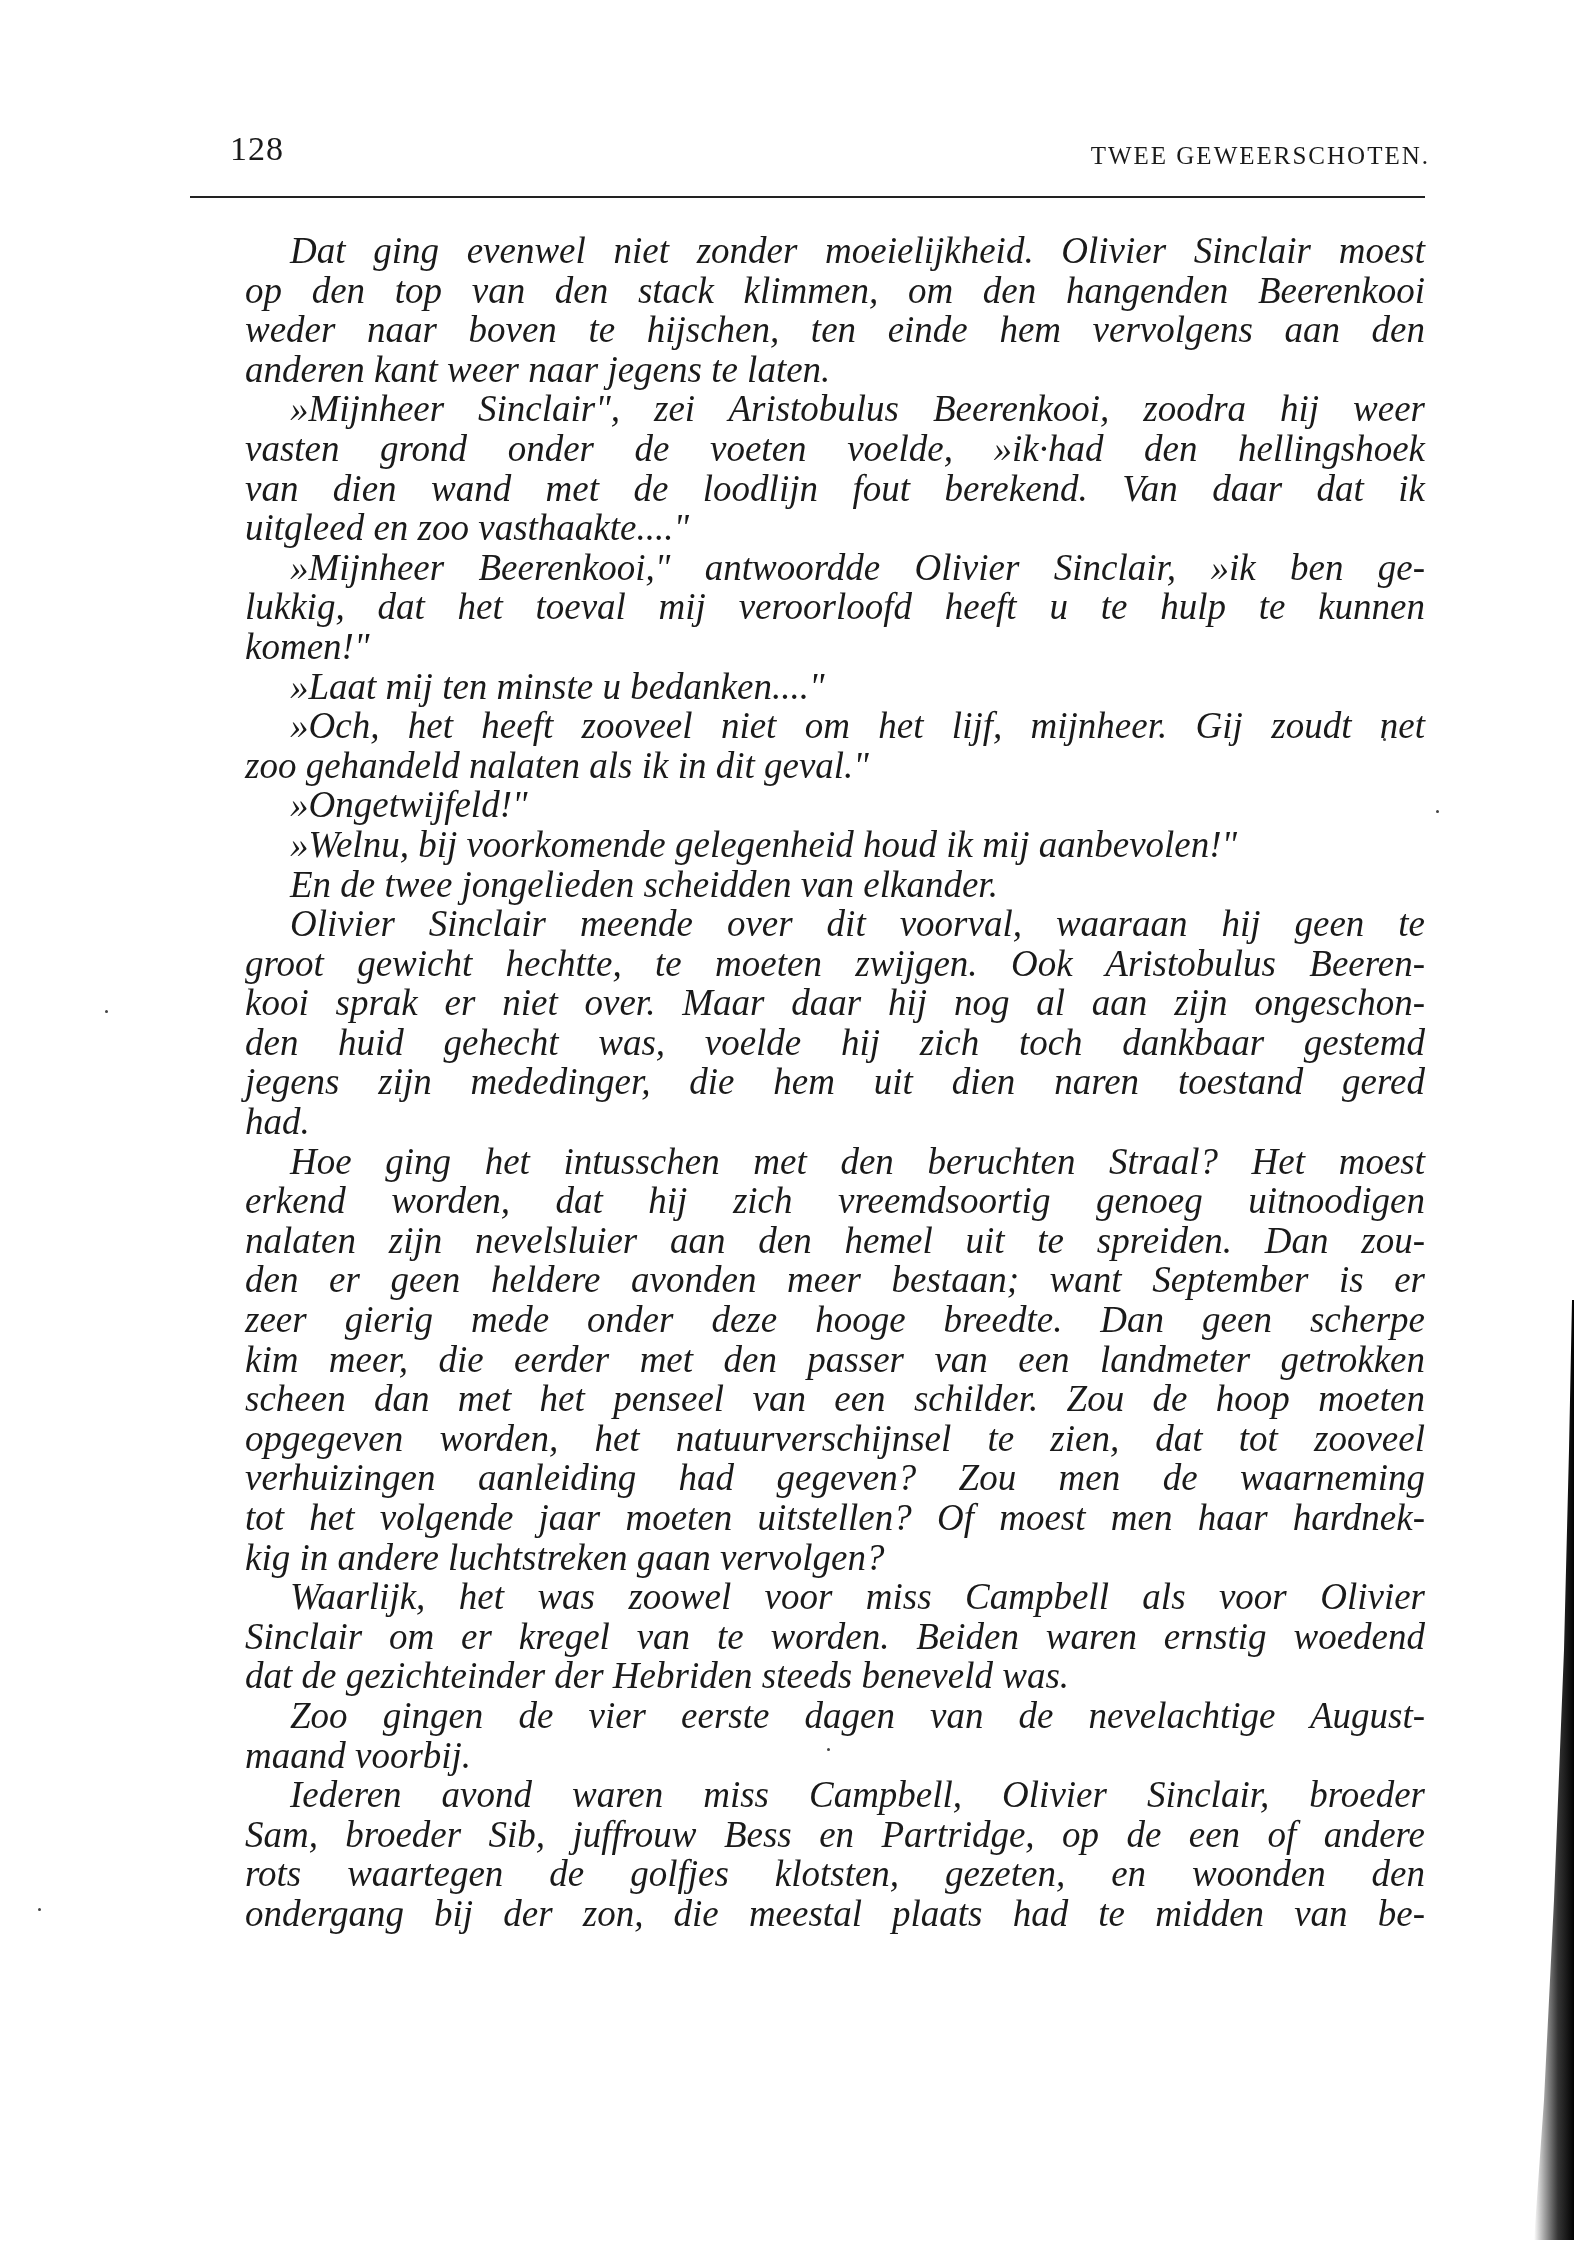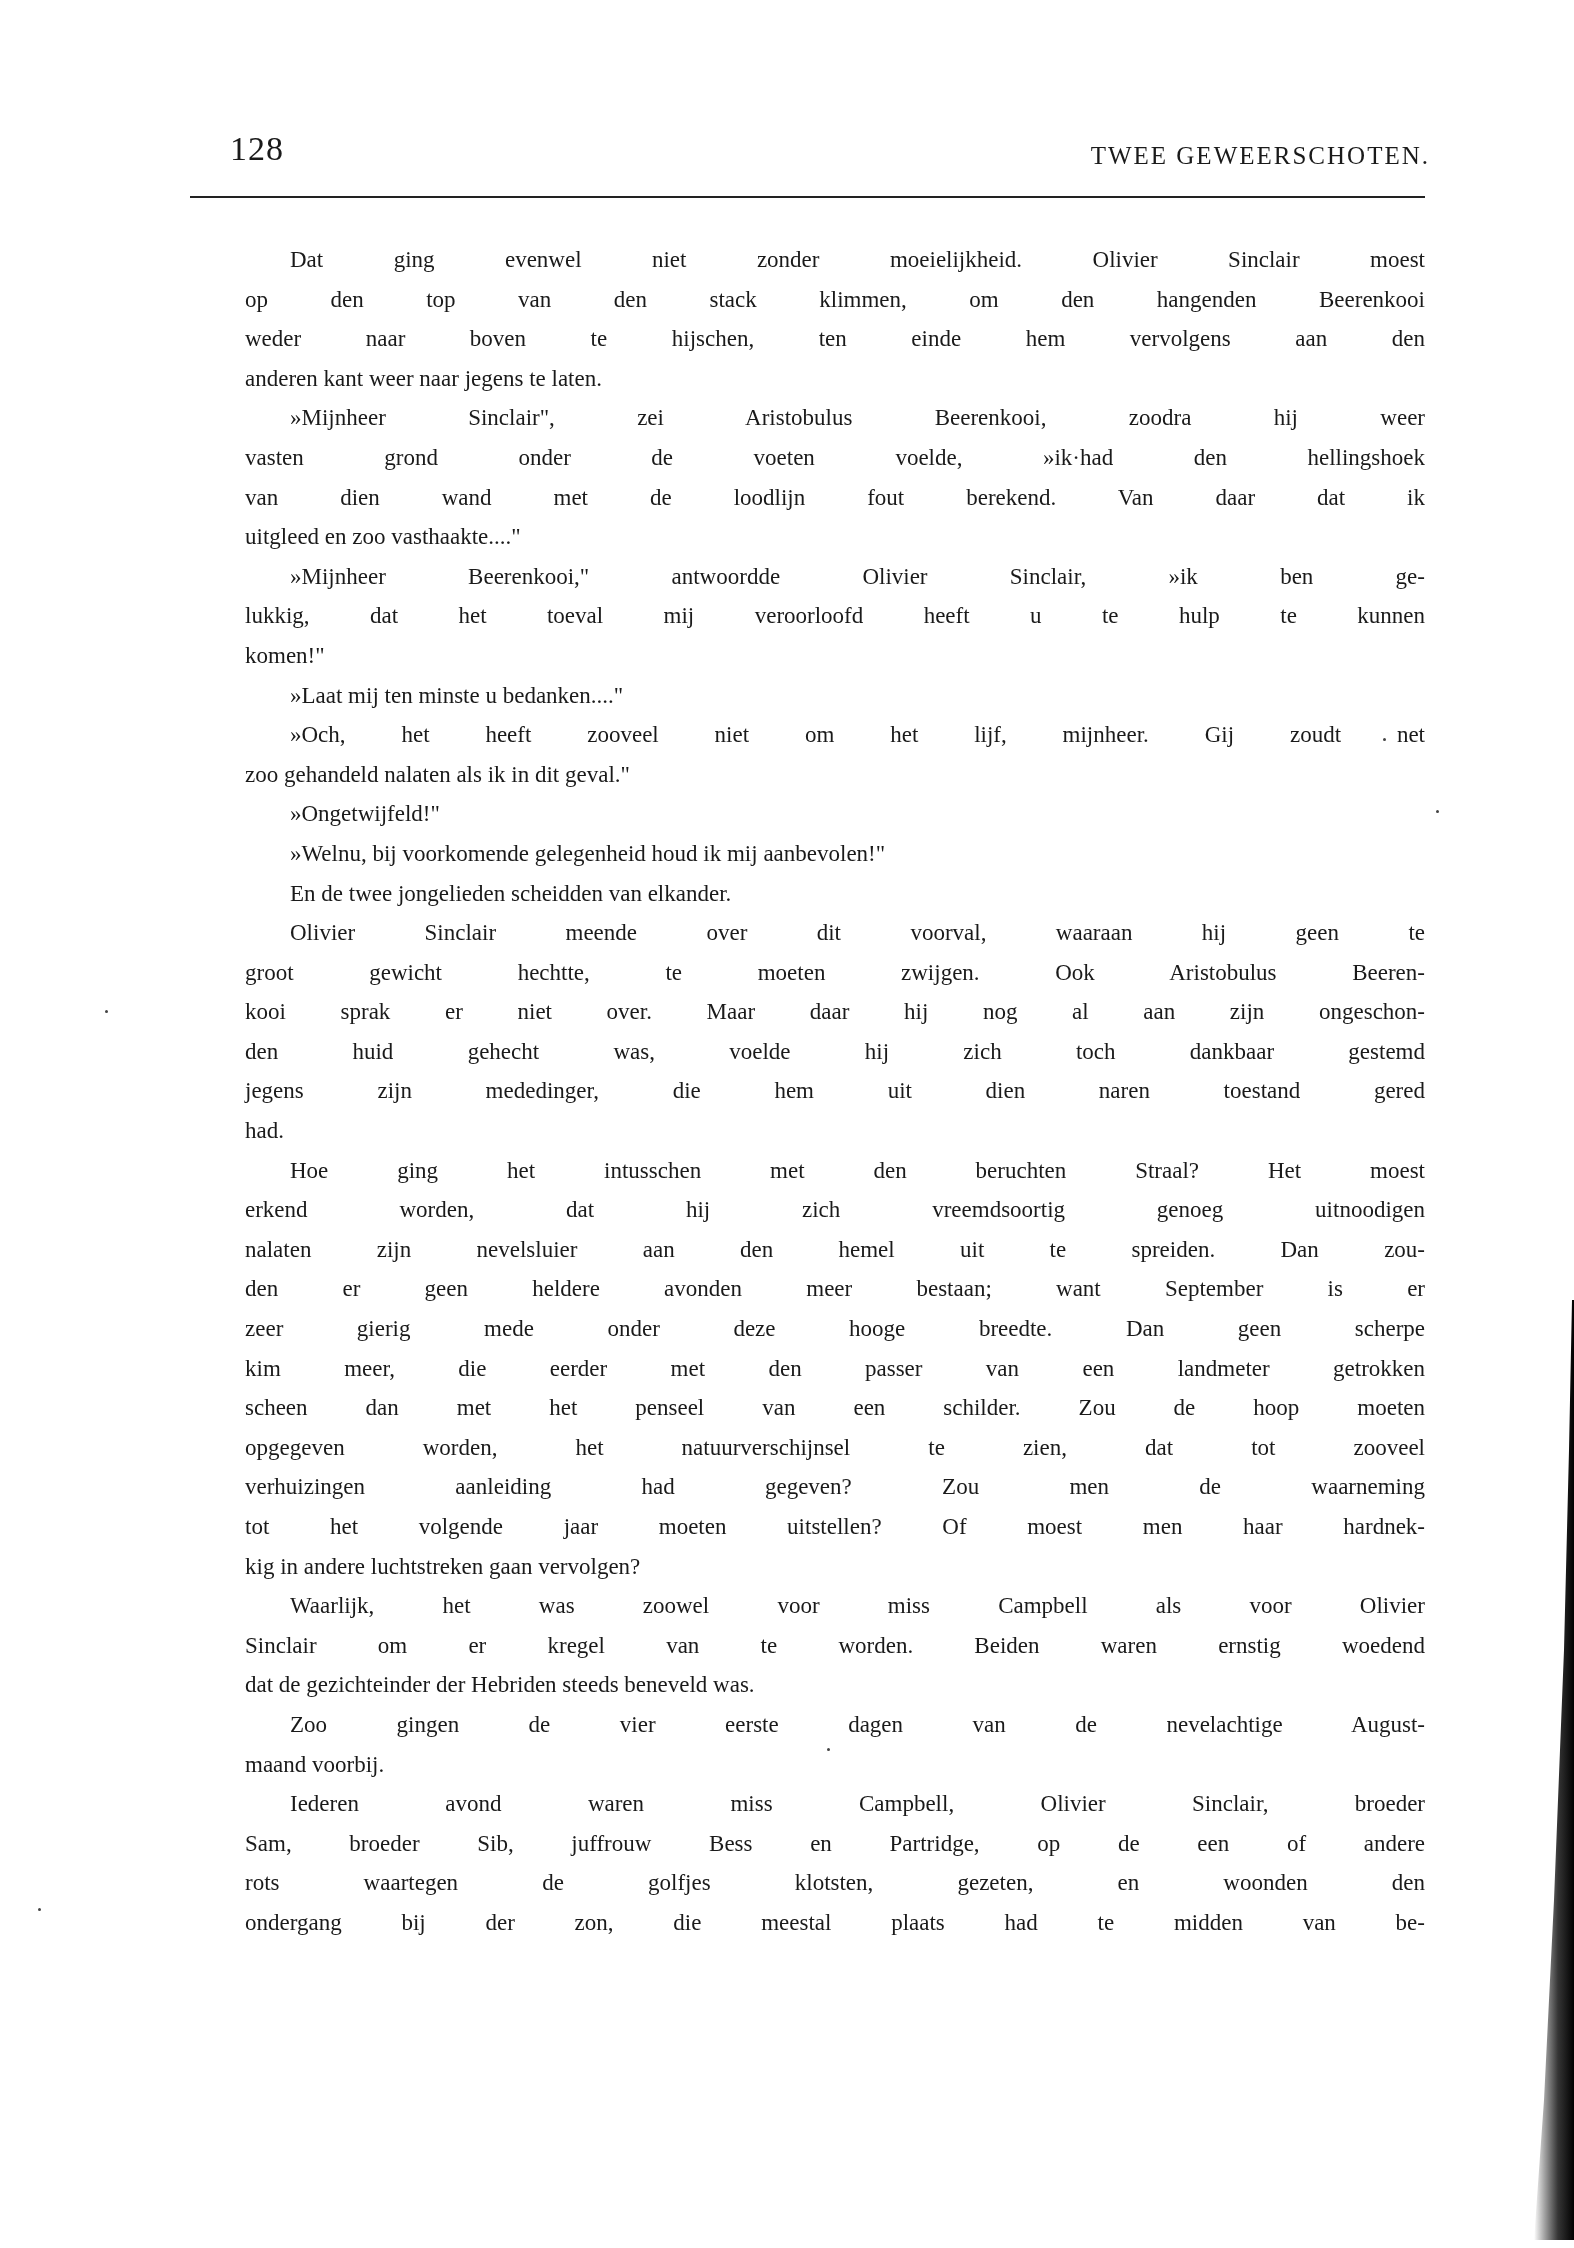--- a/index.html
+++ b/index.html
@@ -47,25 +47,26 @@
   .head-rule {
     position: absolute;
     top: 196px;
     left: 190px;
     width: 1235px;
     height: 0;
     border-top: 2px solid #222;
   }
   .body-text {
     position: absolute;
-    top: 240px;
+    top: 231px;
     left: 245px;
     width: 1180px;
-    font-size: 23px;
+    font-size: 37px;
     line-height: 39.6px;
+    font-style: italic;
   }
   .line {
     display: block;
     white-space: nowrap;
     text-align: justify;
     text-align-last: justify;
     height: 39.6px;
   }
   .line.indent { padding-left: 45px; }
   .line.last { text-align-last: left; }

